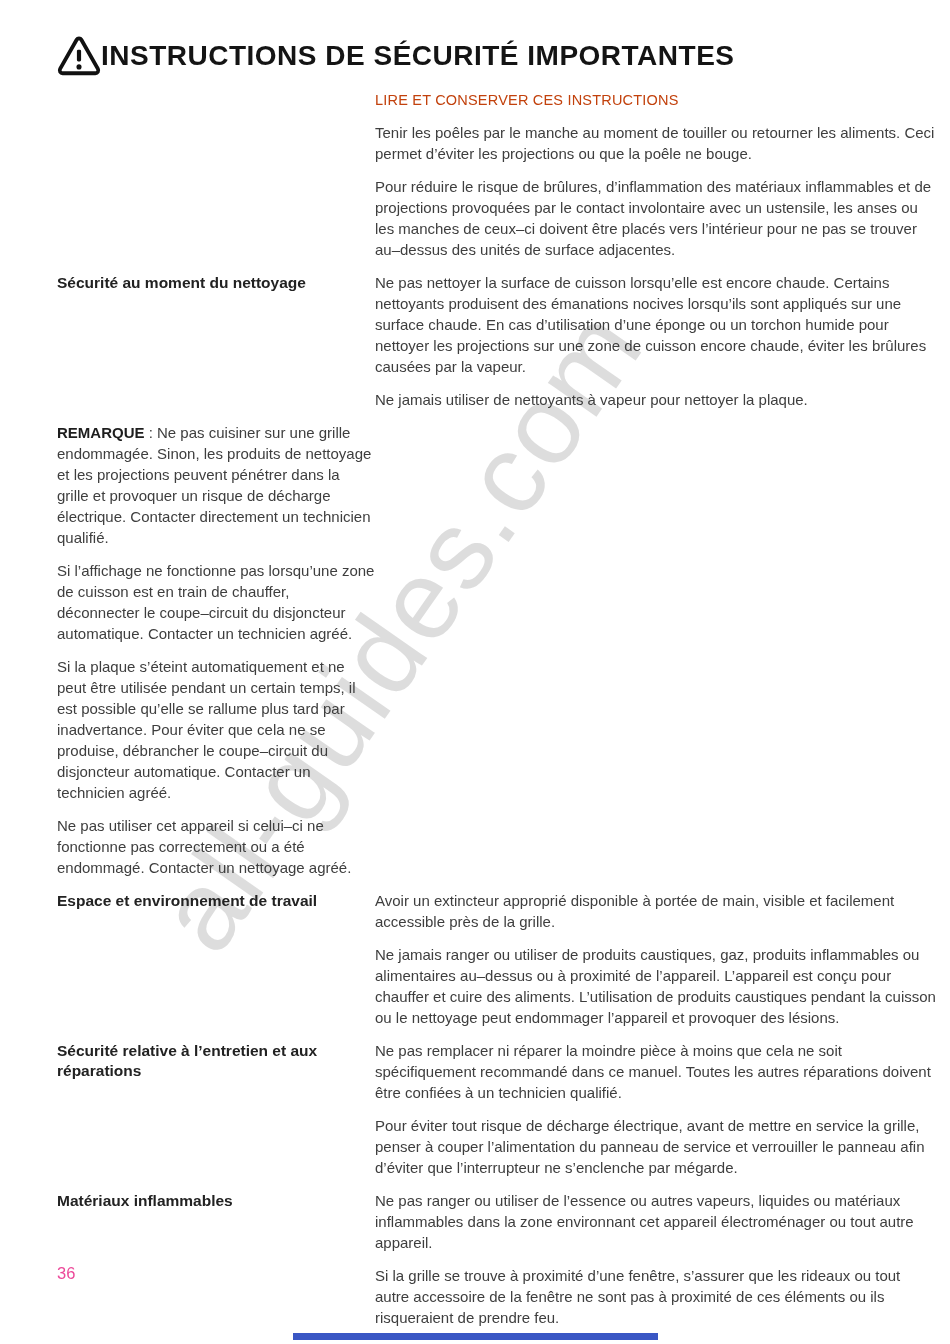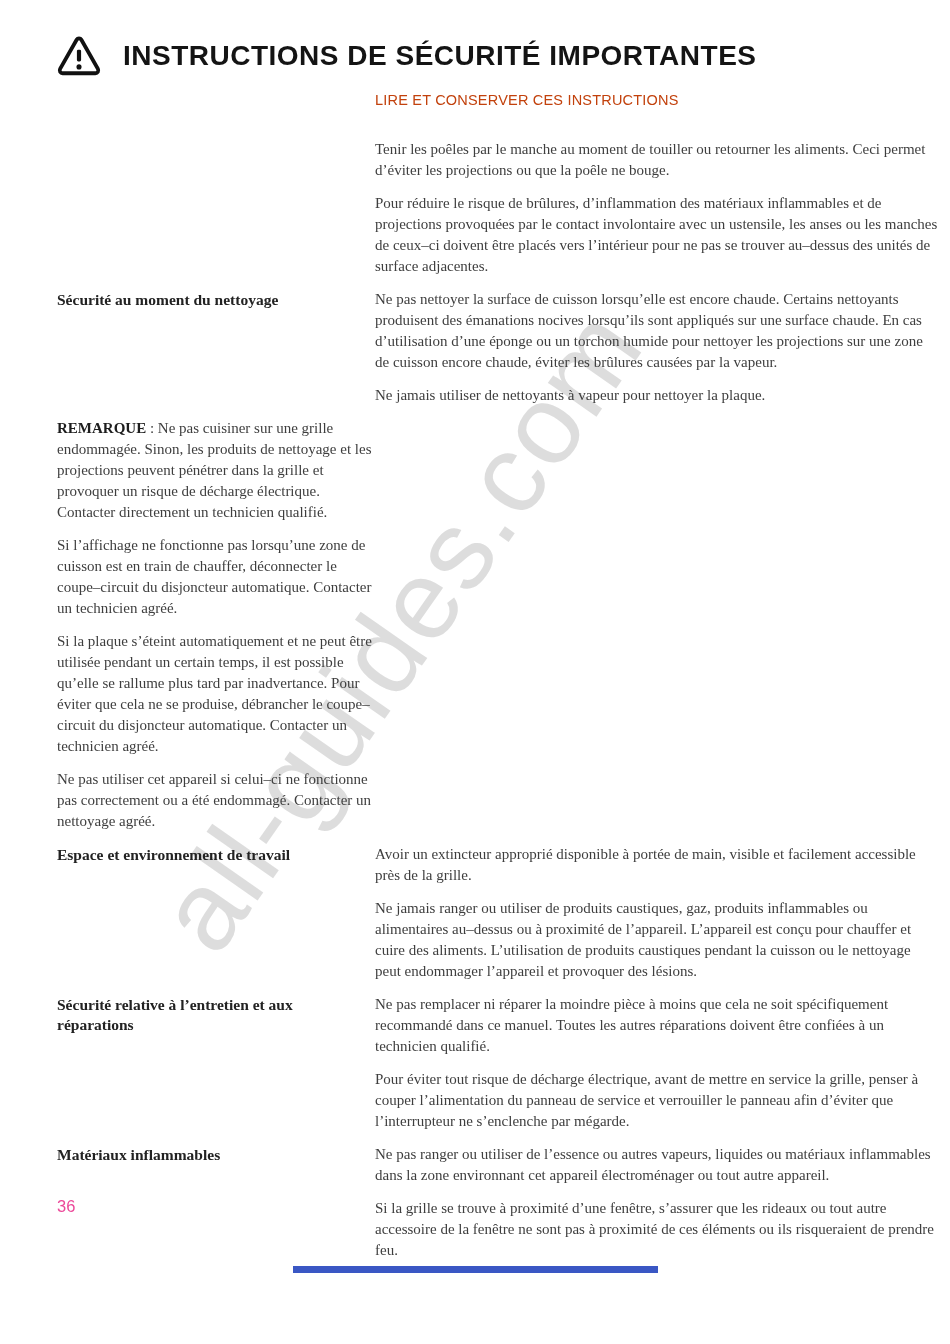--- a/index.html
+++ b/index.html
@@ -21,37 +21,36 @@
     color: rgba(170, 170, 170, 0.40);
     white-space: nowrap;
     letter-spacing: 2px;
     pointer-events: none;
     z-index: 0;
   }
   .page-content { position: relative; z-index: 1; }
   .doc-header {
     display: flex;
     align-items: center;
-    gap: 22px;
     margin: 36px 10px 0 57px;
   }
   .warning-icon svg { display: block; }
   .doc-title {
     font-size: 28px;
     font-weight: 700;
     letter-spacing: 0.5px;
     color: #141414;
   }
   .doc-subtitle {
     margin: 16px 0 0 375px;
     font-size: 14.5px;
     color: #c2410c;
     letter-spacing: 0.2px;
   }
-  .sections { margin-top: 31px; font-family: Liberation Serif, serif; }
+  .sections { margin-top: 14px; }
   .section-row {
     display: grid;
     grid-template-columns: 318px 1fr;
     padding-left: 57px;
     padding-right: 12px;
   }
   .section-heading {
     font-size: 15.5px;
     font-weight: 700;
     color: #222222;

